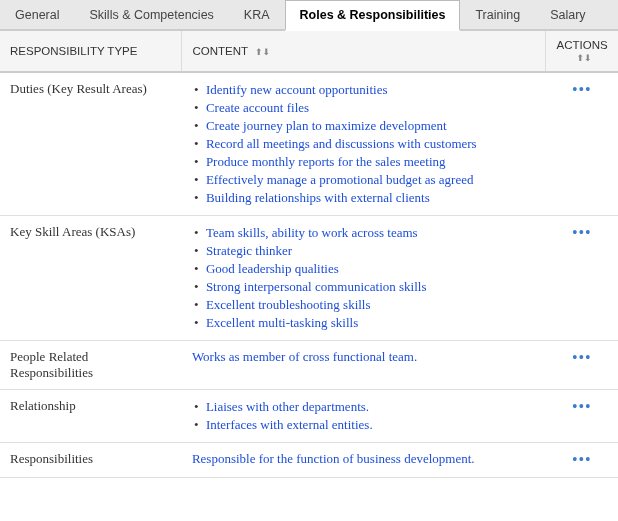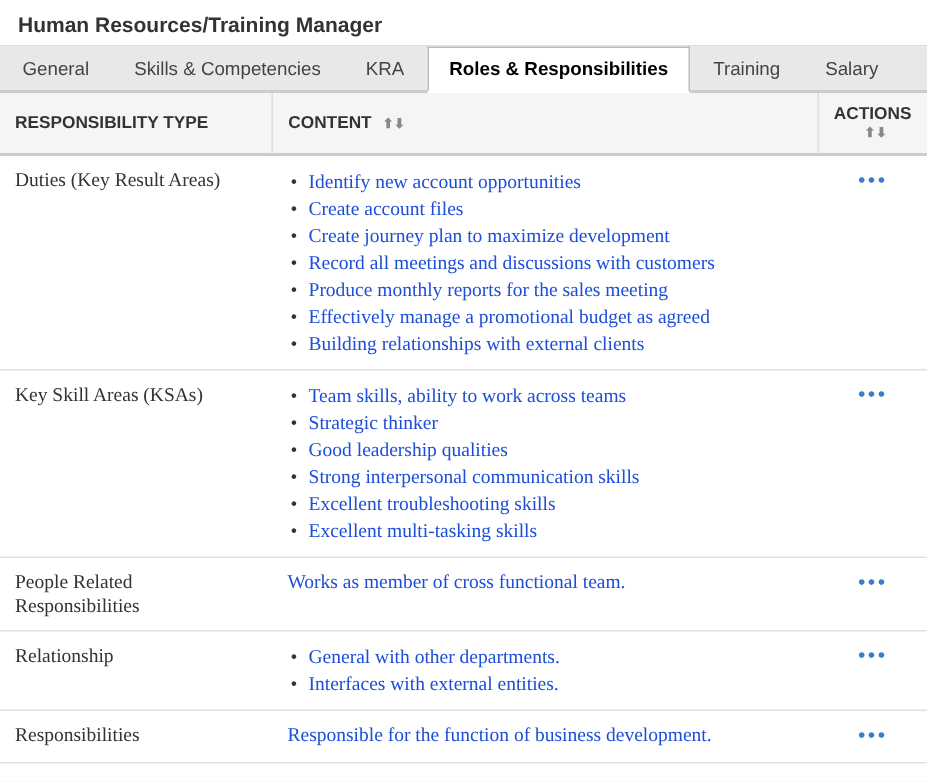--- a/index.html
+++ b/index.html
@@ -59,21 +59,21 @@
       border-collapse: collapse;
     }
     thead tr {
       background: #f5f5f5;
       border-bottom: 2px solid #ccc;
     }
     thead th {
       padding: 8px 10px;
       text-align: left;
       font-size: 11.5px;
-      font-weight: bold;
+      font-weight: normal;
       color: #333;
       text-transform: uppercase;
       border-right: 1px solid #ddd;
     }
     thead th:last-child { border-right: none; }
     .col-type { width: 180px; }
     .col-content { width: 360px; }
     .col-actions { width: 64px; text-align: center; }
     tbody tr {
       border-bottom: 1px solid #e0e0e0;
@@ -120,21 +120,20 @@
       display: inline-block;
       margin-left: 4px;
       font-size: 9px;
       color: #888;
     }
   </style>
 </head>
 <body>
 
 <div class="window">
-  <div class="title-bar">Human Resources/Training Manager</div>
 
   <div class="tabs">
     <div class="tab">General</div>
     <div class="tab">Skills &amp; Competencies</div>
     <div class="tab">KRA</div>
     <div class="tab active">Roles &amp; Responsibilities</div>
     <div class="tab">Training</div>
     <div class="tab">Salary</div>
   </div>
 
@@ -187,21 +186,21 @@
           </tr>
           <tr>
             <td class="type-cell">People Related Responsibilities</td>
             <td class="content-cell">Works as member of cross functional team.</td>
             <td class="actions-cell">•••</td>
           </tr>
           <tr>
             <td class="type-cell">Relationship</td>
             <td class="content-cell">
               <ul class="bullet-list">
-                <li>General with other departments.</li>
+                <li>Liaises with other departments.</li>
                 <li>Interfaces with external entities.</li>
               </ul>
             </td>
             <td class="actions-cell">•••</td>
           </tr>
           <tr>
             <td class="type-cell">Responsibilities</td>
             <td class="content-cell">Responsible for the function of business development.</td>
             <td class="actions-cell">•••</td>
           </tr>

